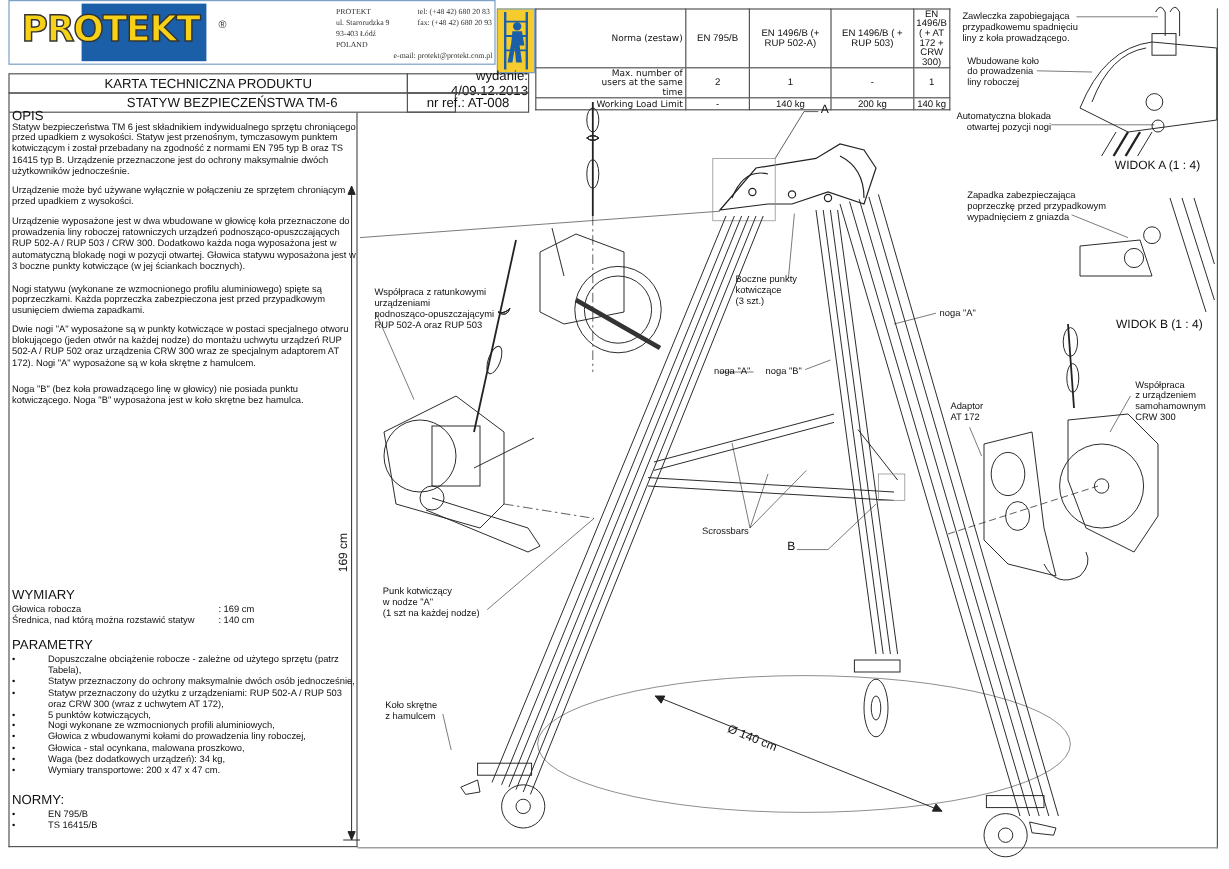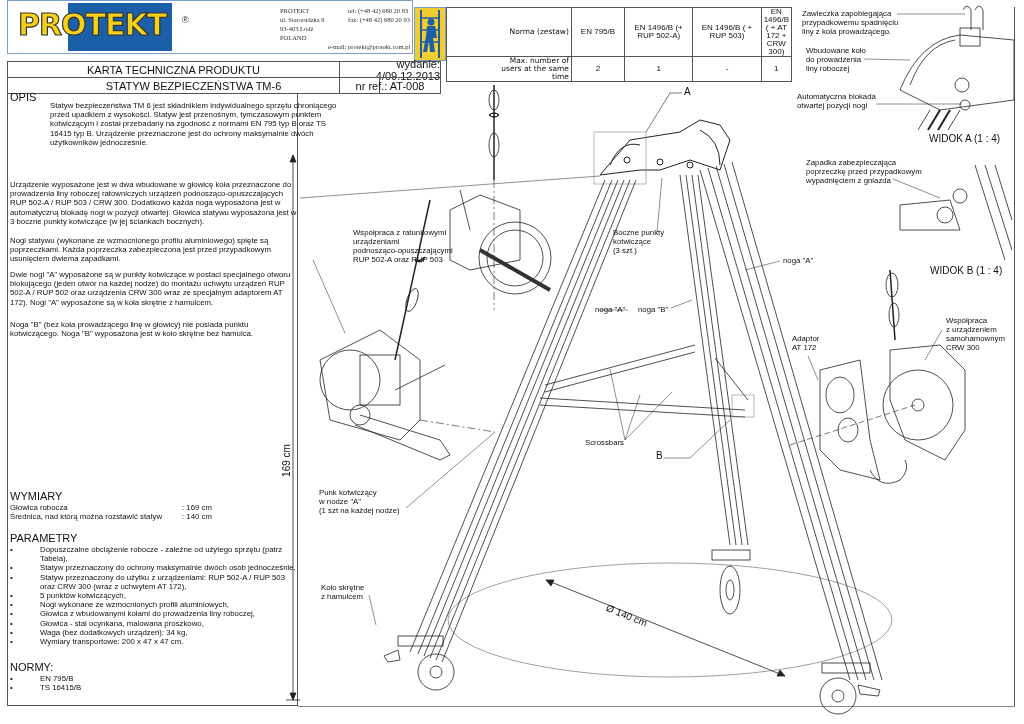--- a/index.html
+++ b/index.html
@@ -84,27 +84,35 @@
       <td style="width:66px;">EN 1496/B ( + RUP 503)</td>
       <td>EN 1496/B ( + AT 172 + CRW 300)</td>
     </tr>
     <tr>
       <td class="rh">Max. number of users at the same time</td>
       <td>2</td>
       <td>1</td>
       <td>-</td>
       <td>1</td>
     </tr>
+    <tr style="height:10px;">
+      <td class="rh">Working Load Limit</td>
+      <td>-</td>
+      <td>140 kg</td>
+      <td>200 kg</td>
+      <td>140 kg</td>
+    </tr>
   </tbody>
     </table>
 </div>
 
 <div class="abs" id="left-panel">
   <div class="sec-title" style="top:-3px;">OPIS</div>
-  <div class="para" style="top:7px;margin-left:40px;">Statyw bezpieczeństwa TM 6 jest składnikiem indywidualnego sprzętu chroniącego przed upadkiem z wysokości. Statyw jest przenośnym, tymczasowym punktem kotwiczącym i został przebadany na zgodność z normami EN 795 typ B oraz TS 16415 typ B. Urządzenie przeznaczone jest do ochrony maksymalnie dwóch użytkowników jednocześnie.</div>
+  <div class="para" style="top:7px;">Statyw bezpieczeństwa TM 6 jest składnikiem indywidualnego sprzętu chroniącego przed upadkiem z wysokości. Statyw jest przenośnym, tymczasowym punktem kotwiczącym i został przebadany na zgodność z normami EN 795 typ B oraz TS 16415 typ B. Urządzenie przeznaczone jest do ochrony maksymalnie dwóch użytkowników jednocześnie.</div>
+  <div class="para" style="top:60px;">Urządzenie może być używane wyłącznie w połączeniu ze sprzętem chroniącym przed upadkiem z wysokości.</div>
   <div class="para" style="top:86px;">Urządzenie wyposażone jest w dwa wbudowane w głowicę koła przeznaczone do prowadzenia liny roboczej ratowniczych urządzeń podnosząco-opuszczających RUP 502-A / RUP 503 / CRW 300. Dodatkowo każda noga wyposażona jest w automatyczną blokadę nogi w pozycji otwartej. Głowica statywu wyposażona jest w 3 boczne punkty kotwiczące (w jej ściankach bocznych).</div>
   <div class="para" style="top:142px;">Nogi statywu (wykonane ze wzmocnionego profilu aluminiowego) spięte są poprzeczkami. Każda poprzeczka zabezpieczona jest przed przypadkowym usunięciem dwiema zapadkami.</div>
   <div class="para" style="top:176px;">Dwie nogi "A" wyposażone są w punkty kotwiczące w postaci specjalnego otworu blokującego (jeden otwór na każdej nodze) do montażu uchwytu urządzeń RUP 502-A / RUP 502 oraz urządzenia CRW 300 wraz ze specjalnym adaptorem AT 172). Nogi "A" wyposażone są w koła skrętne z hamulcem.</div>
   <div class="para" style="top:226px;">Noga "B" (bez koła prowadzącego linę w głowicy) nie posiada punktu kotwiczącego. Noga "B" wyposażona jest w koło skrętne bez hamulca.</div>
 
   <div class="sec-title" style="top:396px;">WYMIARY</div>
   <div class="para" style="top:409px;">
     <div class="dim-row">
       <span>Głowica robocza</span>
       <span>: 169 cm</span>
@@ -303,21 +311,21 @@
       <line x1="893" y1="179" x2="940" y2="198"></line>
     </g>
   </g>
 </svg>
 
 <div class="lbl-lg" style="left:270px;top:455px;transform:rotate(-90deg);transform-origin:center;">169 cm</div>
 <div class="lbl-lg" style="left:605px;top:610px;transform:rotate(22deg);">Ø 140 cm</div>
 <div class="lbl-lg" style="left:684px;top:86px;">A</div>
 <div class="lbl-lg" style="left:656px;top:450px;">B</div>
 
-<div class="lbl" style="left:312px;top:228px;white-space:pre-line;margin-left:41px;">Współpraca z ratunkowymi
+<div class="lbl" style="left:312px;top:239px;white-space:pre-line;">Współpraca z ratunkowymi
 urządzeniami
 podnosząco-opuszczającymi
 RUP 502-A oraz  RUP 503</div>
 <div class="lbl" style="left:613px;top:228px;white-space:pre-line;">Boczne punkty
 kotwiczące
 (3 szt.)</div>
 <div class="lbl" style="left:595px;top:305px;">noga "A"</div>
 <div class="lbl" style="left:638px;top:305px;">noga "B"</div>
 <div class="lbl" style="left:783px;top:256px;">noga "A"</div>
 <div class="lbl" style="left:585px;top:438px;">Scrossbars</div>
@@ -331,19 +339,19 @@
 <div class="lbl" style="left:946px;top:316px;white-space:pre-line;">Współpraca
 z urządzeniem
 samohamownym
 CRW 300</div>
 <div class="lbl" style="left:802px;top:9px;white-space:pre-line;">Zawleczka zapobiegająca
 przypadkowemu spadnięciu
 liny z koła prowadzącego.</div>
 <div class="lbl" style="left:806px;top:46px;white-space:pre-line;">Wbudowane koło
 do prowadzenia
 liny roboczej</div>
-<div class="lbl" style="left:797px;top:92px;white-space:pre-line;">Automatyczna blokada
+<div class="lbl" style="left:797px;top:92px;white-space:pre-line;text-align:right;">Automatyczna blokada
 otwartej pozycji nogi</div>
 <div class="lbl-lg" style="left:929px;top:133px;">WIDOK A  (1 : 4)</div>
 <div class="lbl" style="left:806px;top:158px;white-space:pre-line;">Zapadka zabezpieczająca
 poprzeczkę przed przypadkowym
 wypadnięciem z gniazda</div>
 <div class="lbl-lg" style="left:930px;top:265px;">WIDOK B  (1 : 4)</div>
 
 </body></html>

